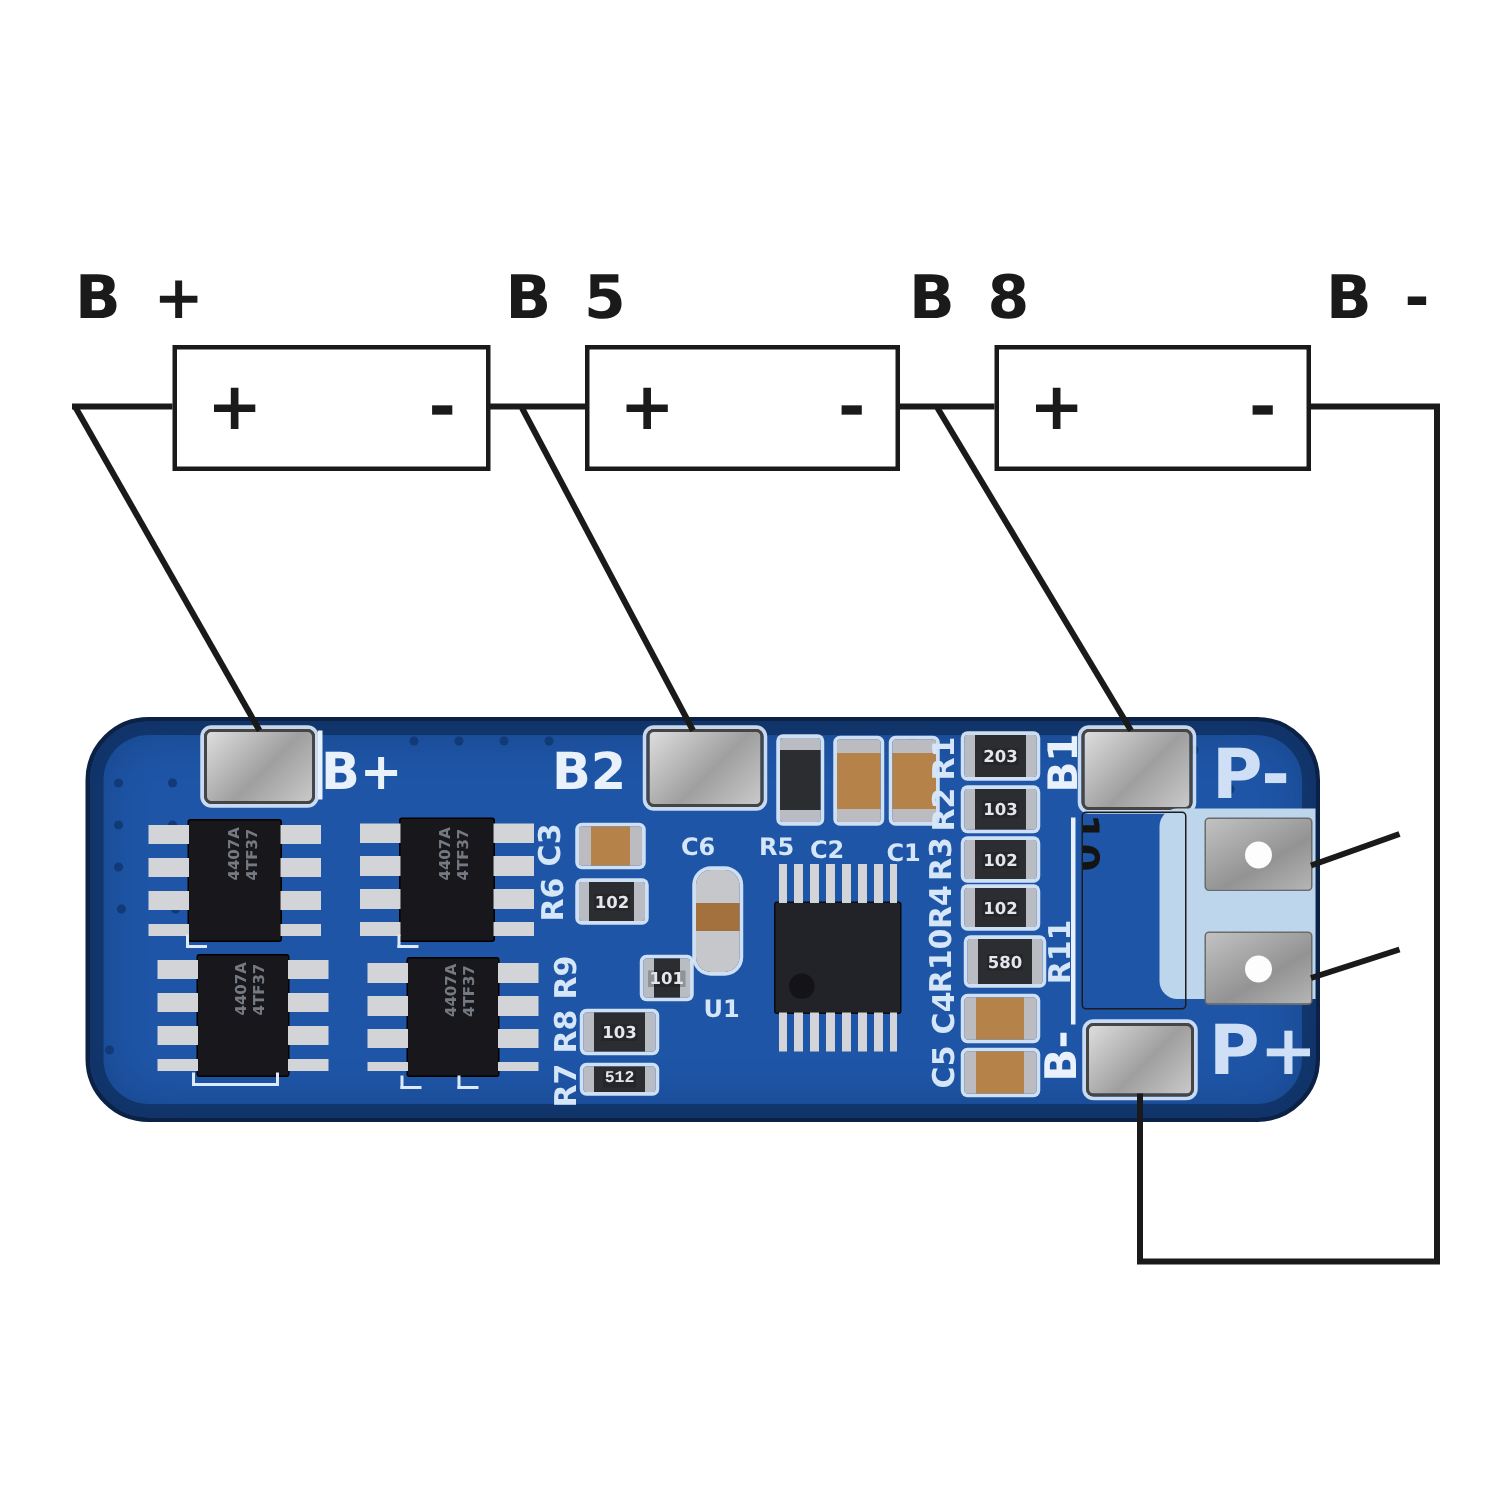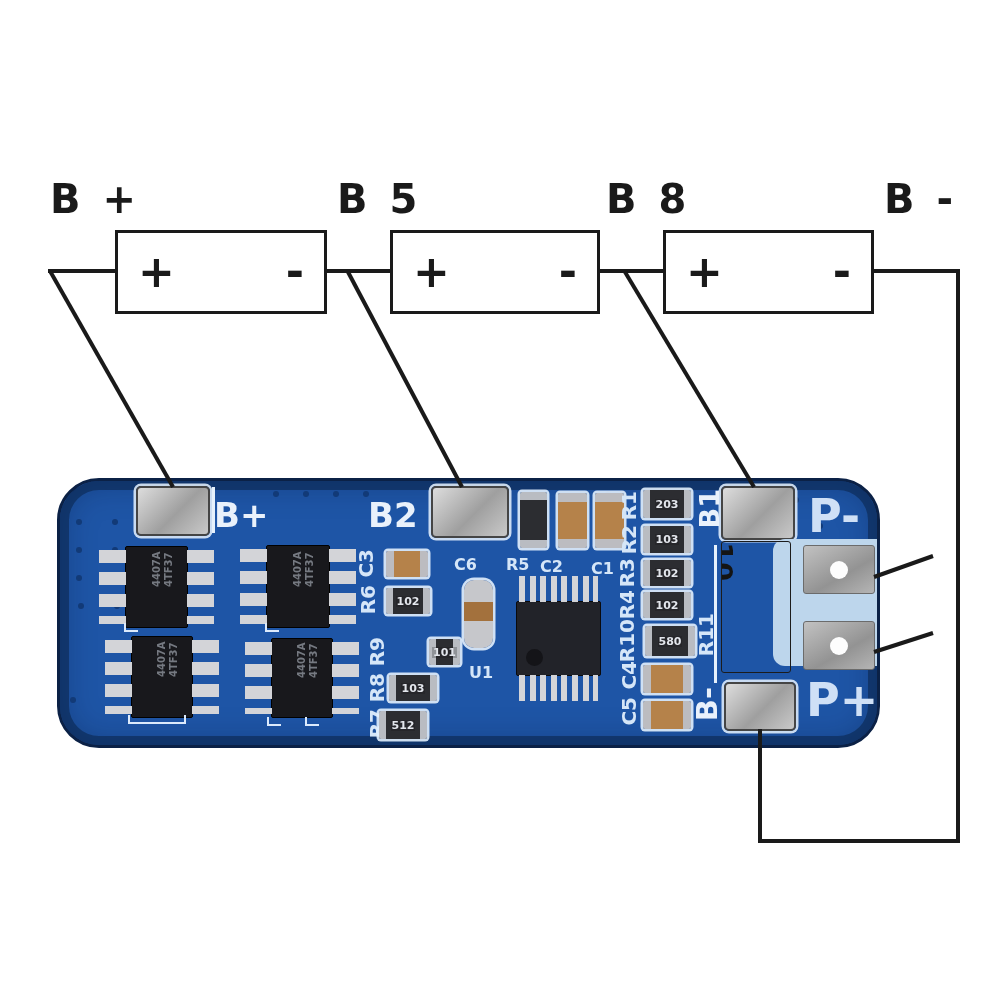--- a/index.html
+++ b/index.html
@@ -184,21 +184,21 @@
 
     <div class="ref vtext" style="left:307px;top:156px;">R9</div>
     <div class="chip chip-r" style="left:329px;top:158px;width:31px;height:26px;margin-left:40px;">
       <span class="mk">101</span>
     </div>
     <div class="ref vtext" style="left:307px;top:192px;">R8</div>
     <div class="chip chip-r" style="left:329px;top:194px;width:48px;height:26px;">
       <span class="mk">103</span>
     </div>
     <div class="ref vtext" style="left:307px;top:228px;">R7</div>
-    <div class="chip chip-r" style="left:319px;top:230px;width:48px;height:28px;">
+    <div class="chip chip-r" style="left:329px;top:230px;width:48px;height:17px;font-family:Liberation Mono, monospace;">
       <span class="mk">512</span>
     </div>
 
     <div class="chip chip-rv" style="left:460px;top:11px;width:27px;height:56px;"></div>
     <div class="chip chip-cv" style="left:498px;top:12px;width:29px;height:55px;"></div>
     <div class="chip chip-cv" style="left:535px;top:12px;width:29px;height:55px;"></div>
     <div class="ref ref-lg" style="left:446px;top:76px;">R5</div>
     <div class="ref ref-lg" style="left:480px;top:78px;">C2</div>
     <div class="ref ref-lg" style="left:531px;top:80px;">C1</div>
 

